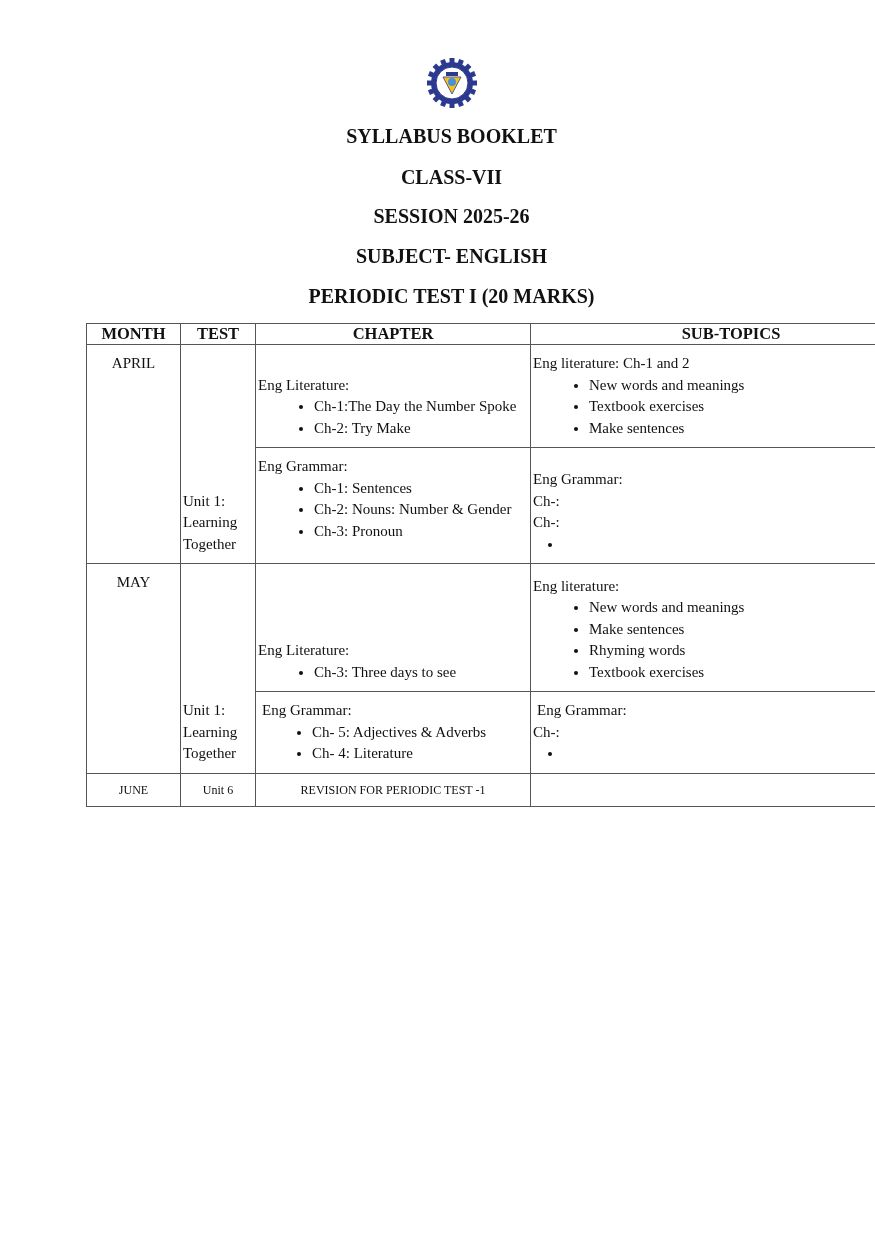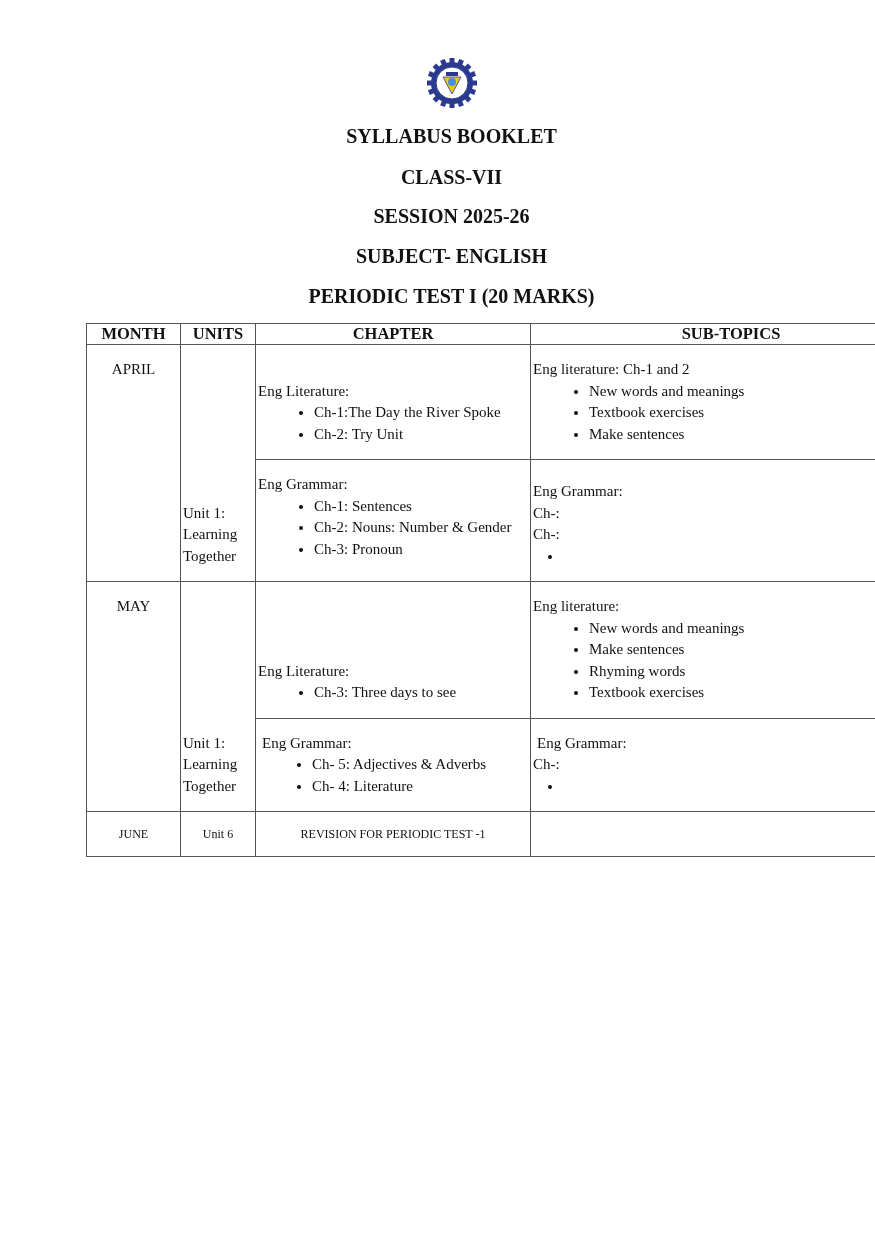--- a/index.html
+++ b/index.html
@@ -19,21 +19,21 @@
   .h4 { top: 245px; }
   .h5 { top: 285px; }
 
   table.syl {
     position: absolute; left: 86px; top: 323px;
     border-collapse: collapse; table-layout: fixed;
     width: 845px;
     font-size: 15px; line-height: 21.5px;
   }
   table.syl td, table.syl th {
-    border: 1px solid #555; padding: 14px 2px; vertical-align: top;
+    border: 1px solid #555; padding: 8px 2px; vertical-align: top;
   }
   table.syl th { font-weight: bold; font-size: 16.5px; text-align: center; height: 20px; line-height: 20px; padding: 0; }
   col.c1 { width: 94px; } col.c2 { width: 75px; } col.c3 { width: 275px; } col.c4 { width: 401px; }
   .center { text-align: center; }
   ul { margin: 0; padding: 0 0 0 56px; list-style: disc; }
   ul li { padding-left: 0; }
   .unit-cell { vertical-align: bottom !important; }
   .small { font-size: 12px; line-height: 16px; text-align: center; vertical-align: middle !important; }
   .pad-top { padding-top: 21px !important; }
   .bottom { vertical-align: bottom !important; }
@@ -80,37 +80,37 @@
 <table class="syl">
   <colgroup>
       <col class="c1">
       <col class="c2">
       <col class="c3">
       <col class="c4">
     </colgroup>
   <tbody>
       <tr>
     <th>MONTH</th>
-    <th>UNITS</th>
+    <th>TEST</th>
     <th>CHAPTER</th>
     <th>SUB-TOPICS</th>
   </tr>
 
   <tr style="height:87px;">
     <td rowspan="2" class="center">APRIL</td>
     <td rowspan="2" class="unit-cell">
       <div>Unit 1:</div>
       <div>Learning</div>
       <div>Together</div>
     </td>
     <td class="bottom">
       <div>Eng Literature:</div>
       <ul>
-        <li>Ch-1:The Day the River Spoke</li>
-        <li>Ch-2: Try Unit</li>
+        <li>Ch-1:The Day the Number Spoke</li>
+        <li>Ch-2: Try Make</li>
       </ul>
     </td>
     <td>
       <div>Eng literature: Ch-1 and 2</div>
       <ul>
         <li>New words and meanings</li>
         <li>Textbook exercises</li>
         <li>Make sentences</li>
       </ul>
     </td>

